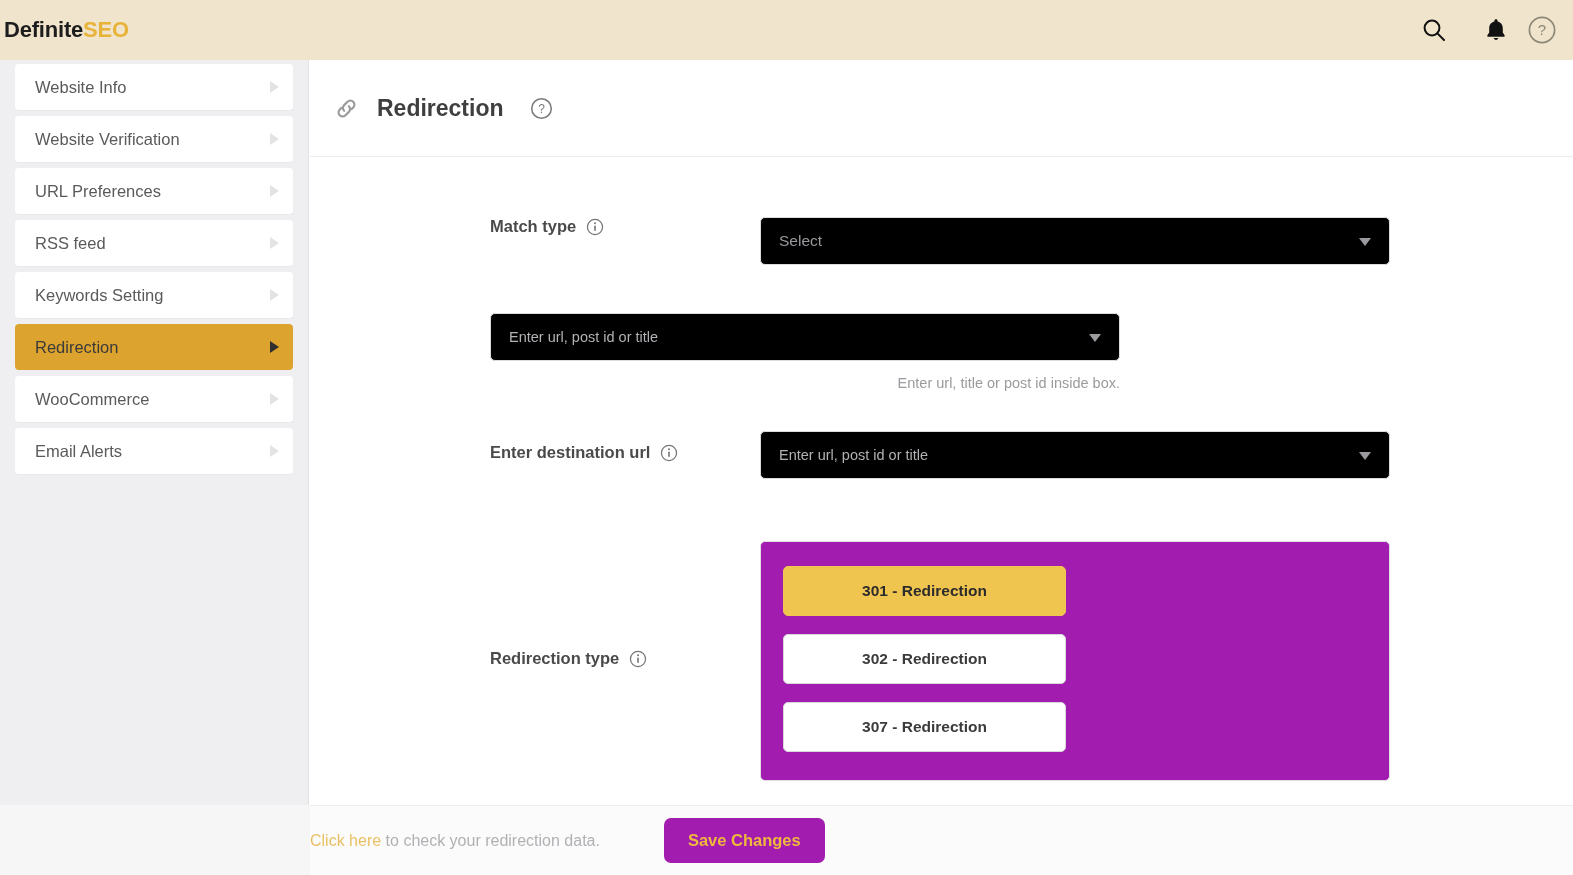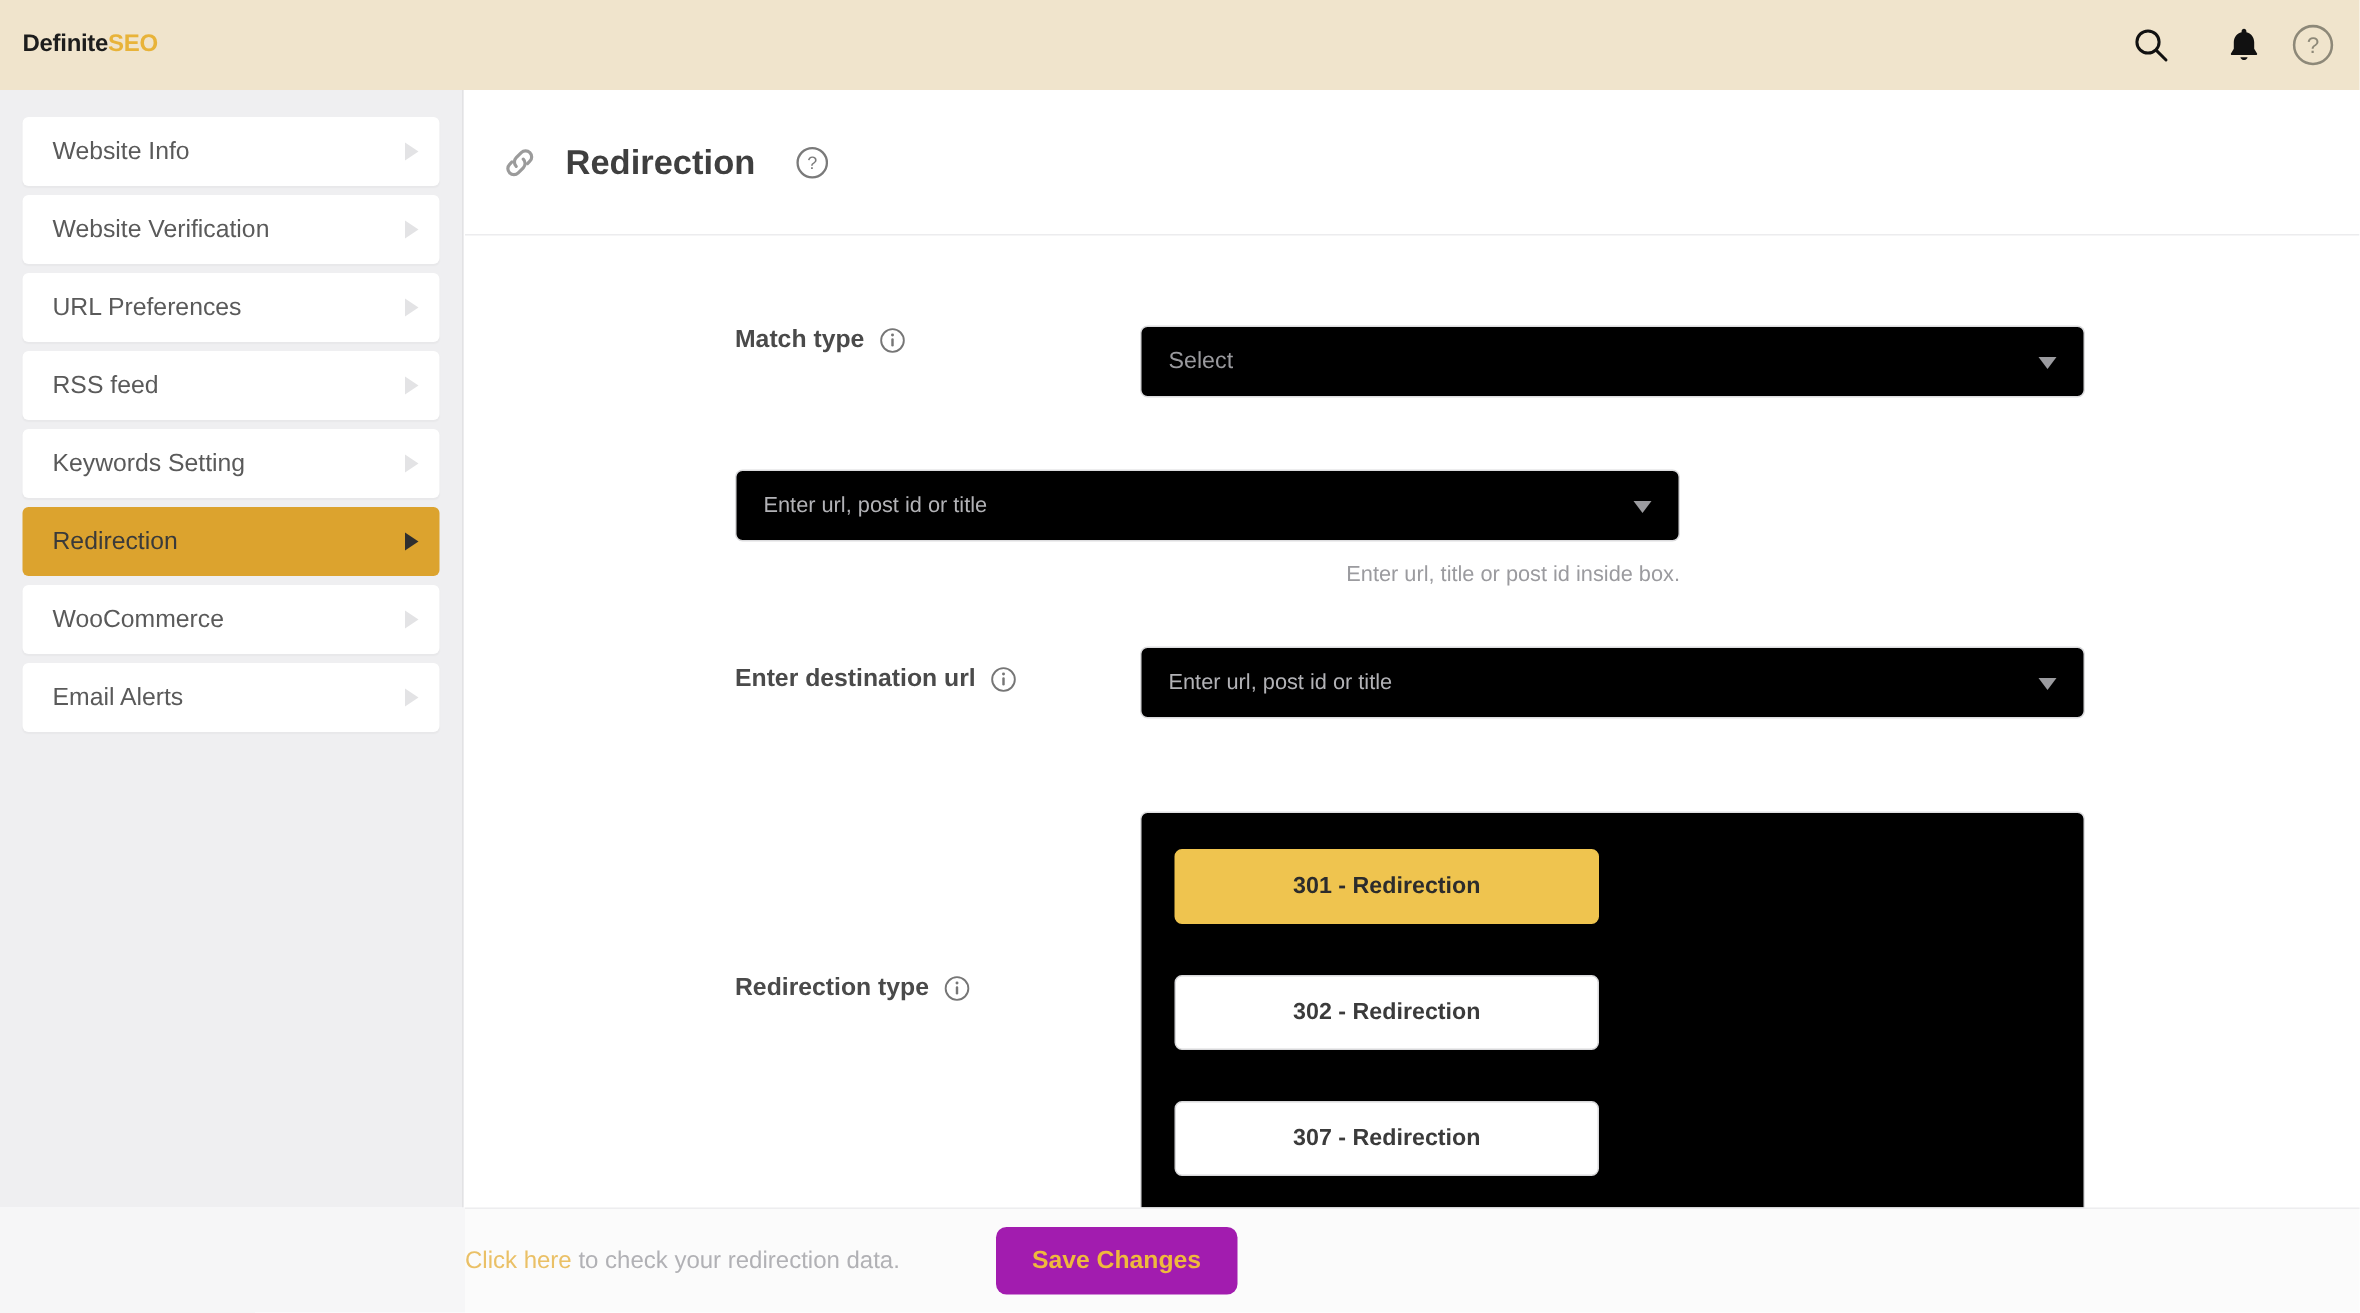--- a/index.html
+++ b/index.html
@@ -15,22 +15,22 @@
   
   .topbar {
     position: absolute;
     top: 0; left: 0;
     width: 1573px; height: 60px;
     background: #F0E4CC;
     display: flex;
     align-items: center;
   }
   .logo {
-    margin-left: 15px;
-    font-size: 16px;
+    margin-left: 4px;
+    font-size: 22px;
     font-weight: bold;
     letter-spacing: -0.2px;
     white-space: nowrap;
   }
   .logo .logo-dark { color: #1d1d1d; }
   .logo .logo-gold { color: #E8B339; }
 
   .topbar-actions {
     margin-left: auto;
     display: flex;
@@ -48,21 +48,21 @@
   .topbar-icon.help { width: 46px; justify-content: flex-start; }
 
   
   .sidebar {
     position: absolute;
     top: 60px; left: 0;
     width: 309px;
     height: 745px;
     background: #EFEFF1;
     border-right: 1px solid #e2e2e4;
-    padding-top: 18px;
+    padding-top: 4px;
     overflow: hidden;
   }
   .nav-item {
     position: relative;
     height: 46px;
     margin: 0 15px 6px 15px;
     background: #ffffff;
     border-radius: 4px;
     display: flex;
     align-items: center;
@@ -169,22 +169,22 @@
     color: #9b9b9f;
   }
 
   
   .rtype-panel {
     border: 1px solid #e0e0e2;
     border-radius: 5px;
     padding: 24px 24px 28px 22px;
     display: flex;
     flex-wrap: wrap;
-    gap: 34px 20px;
-    background: #000000;
+    gap: 18px 20px;
+    background: #a21caf;
   }
   .rtype-btn {
     width: 283px;
     height: 50px;
     border: 1px solid #d8d8da;
     border-radius: 5px;
     background: #ffffff;
     display: flex;
     align-items: center;
     justify-content: center;

